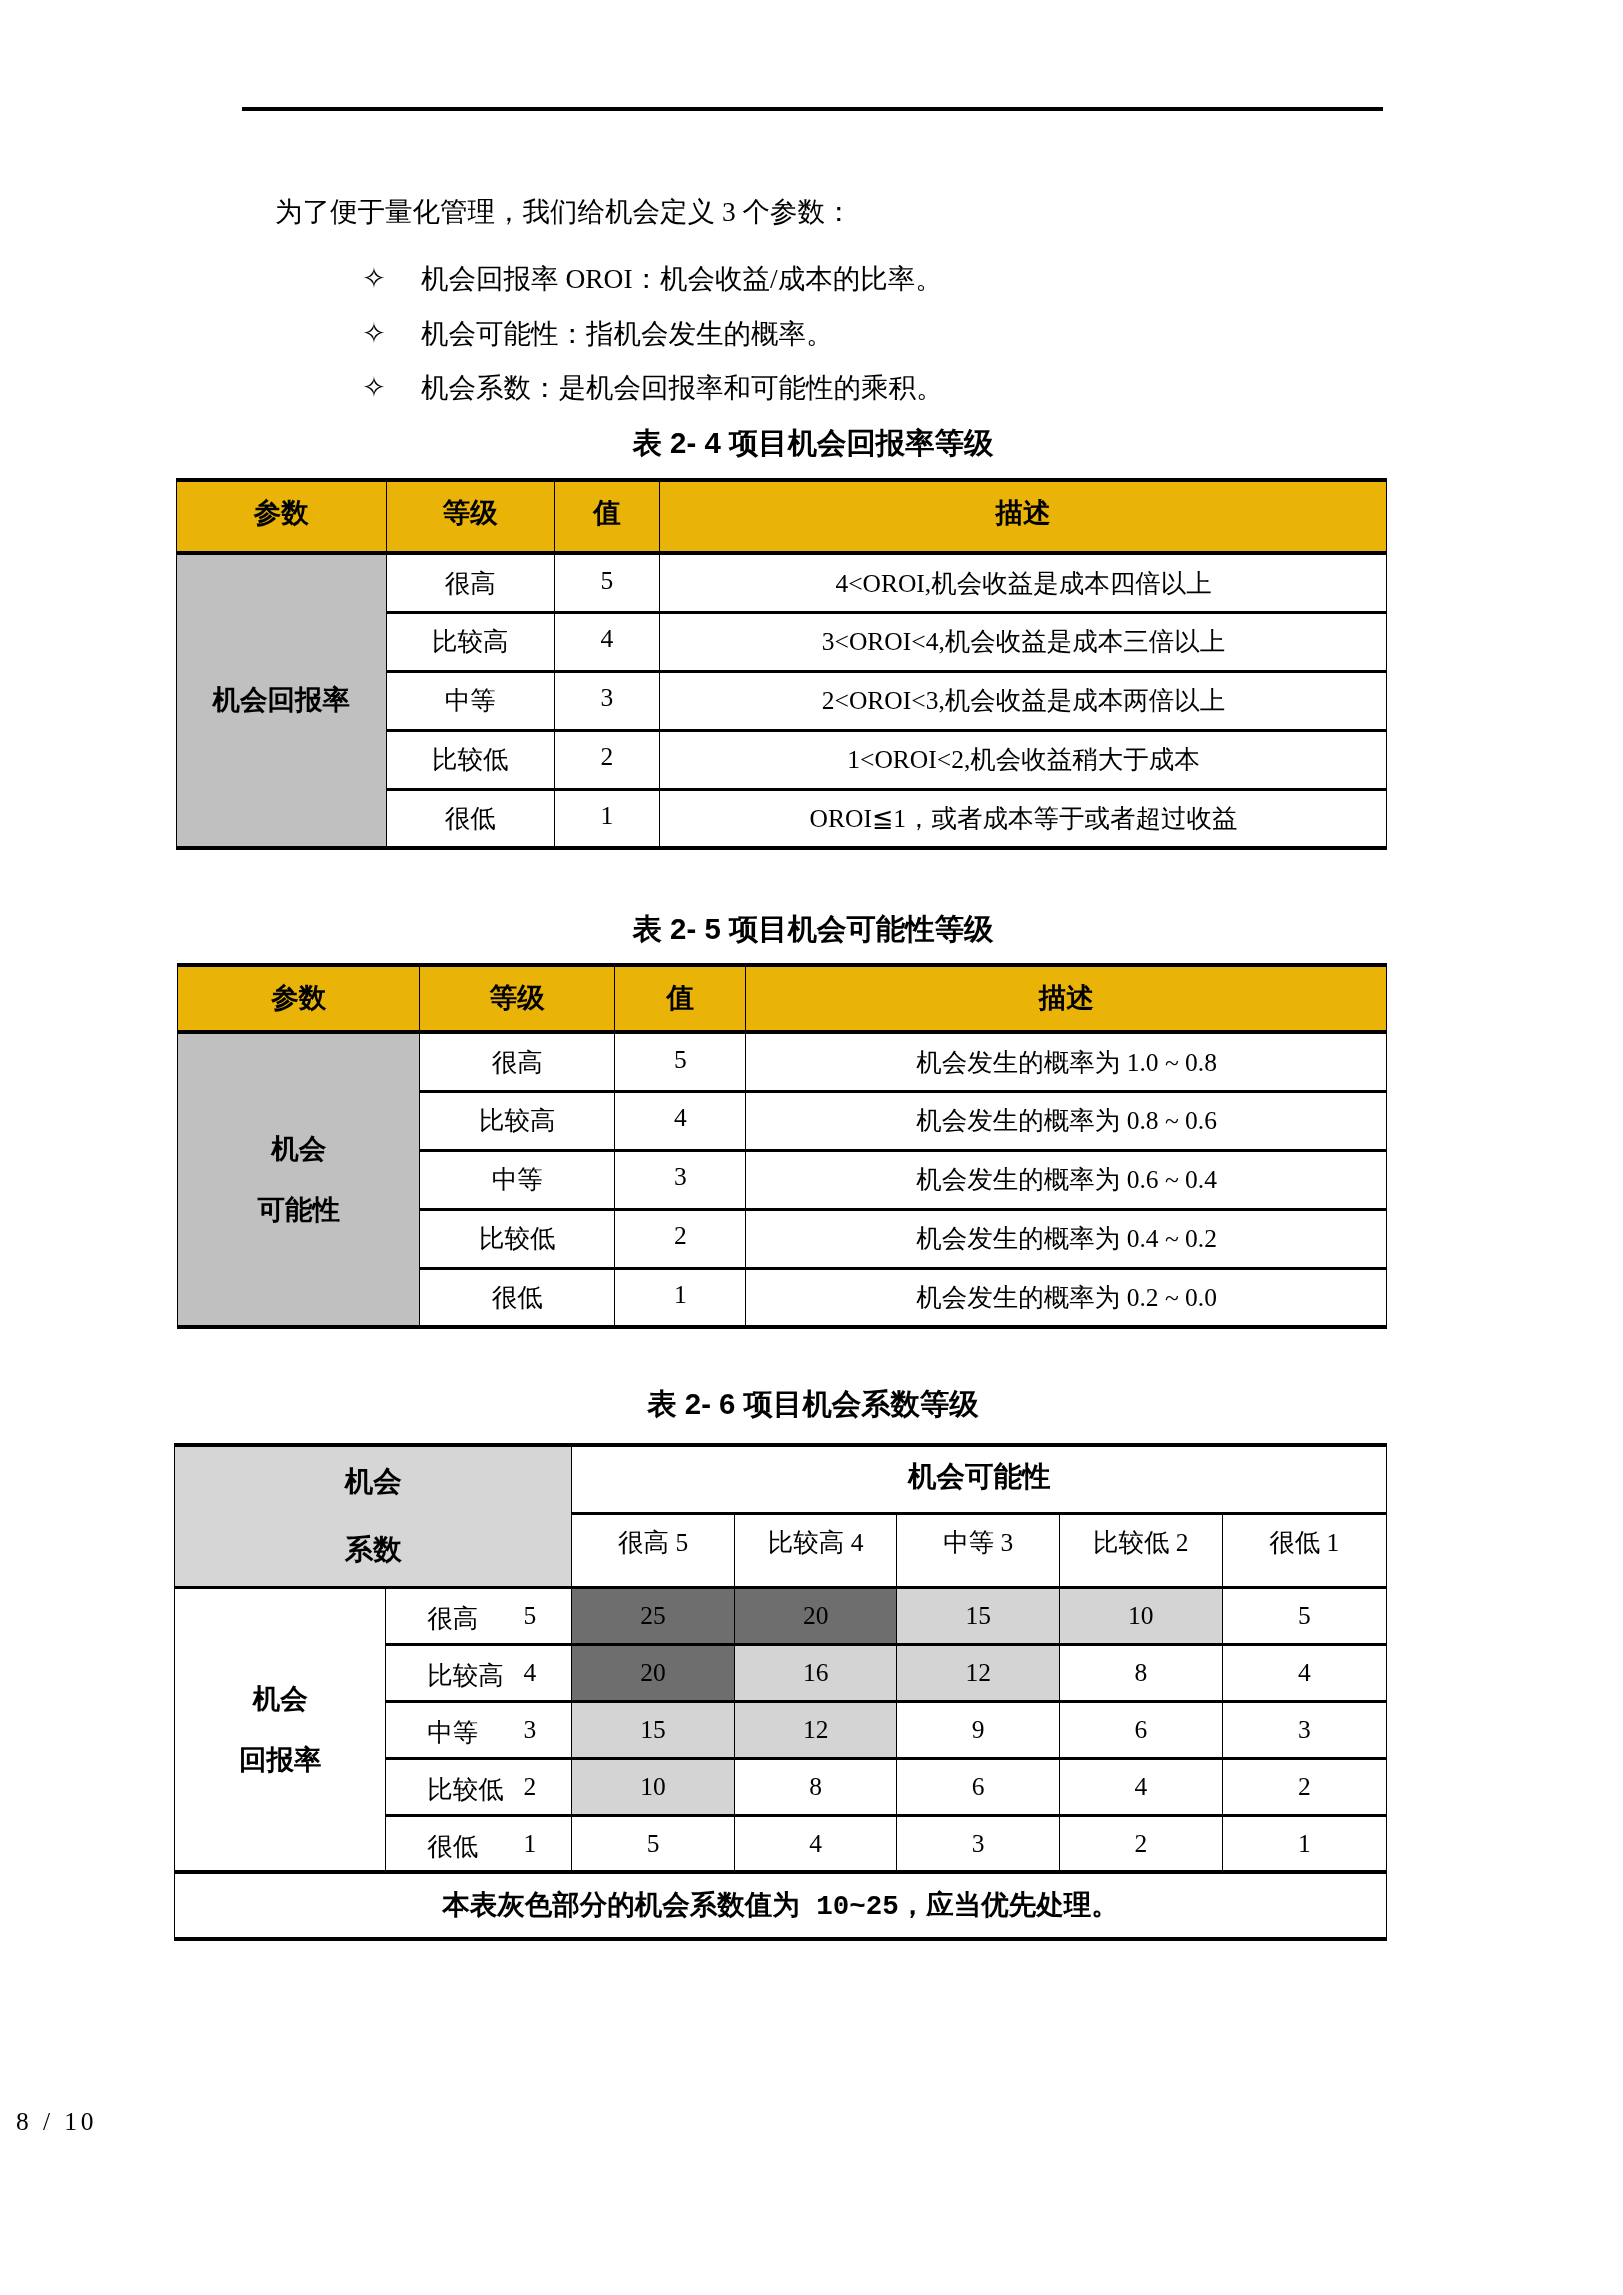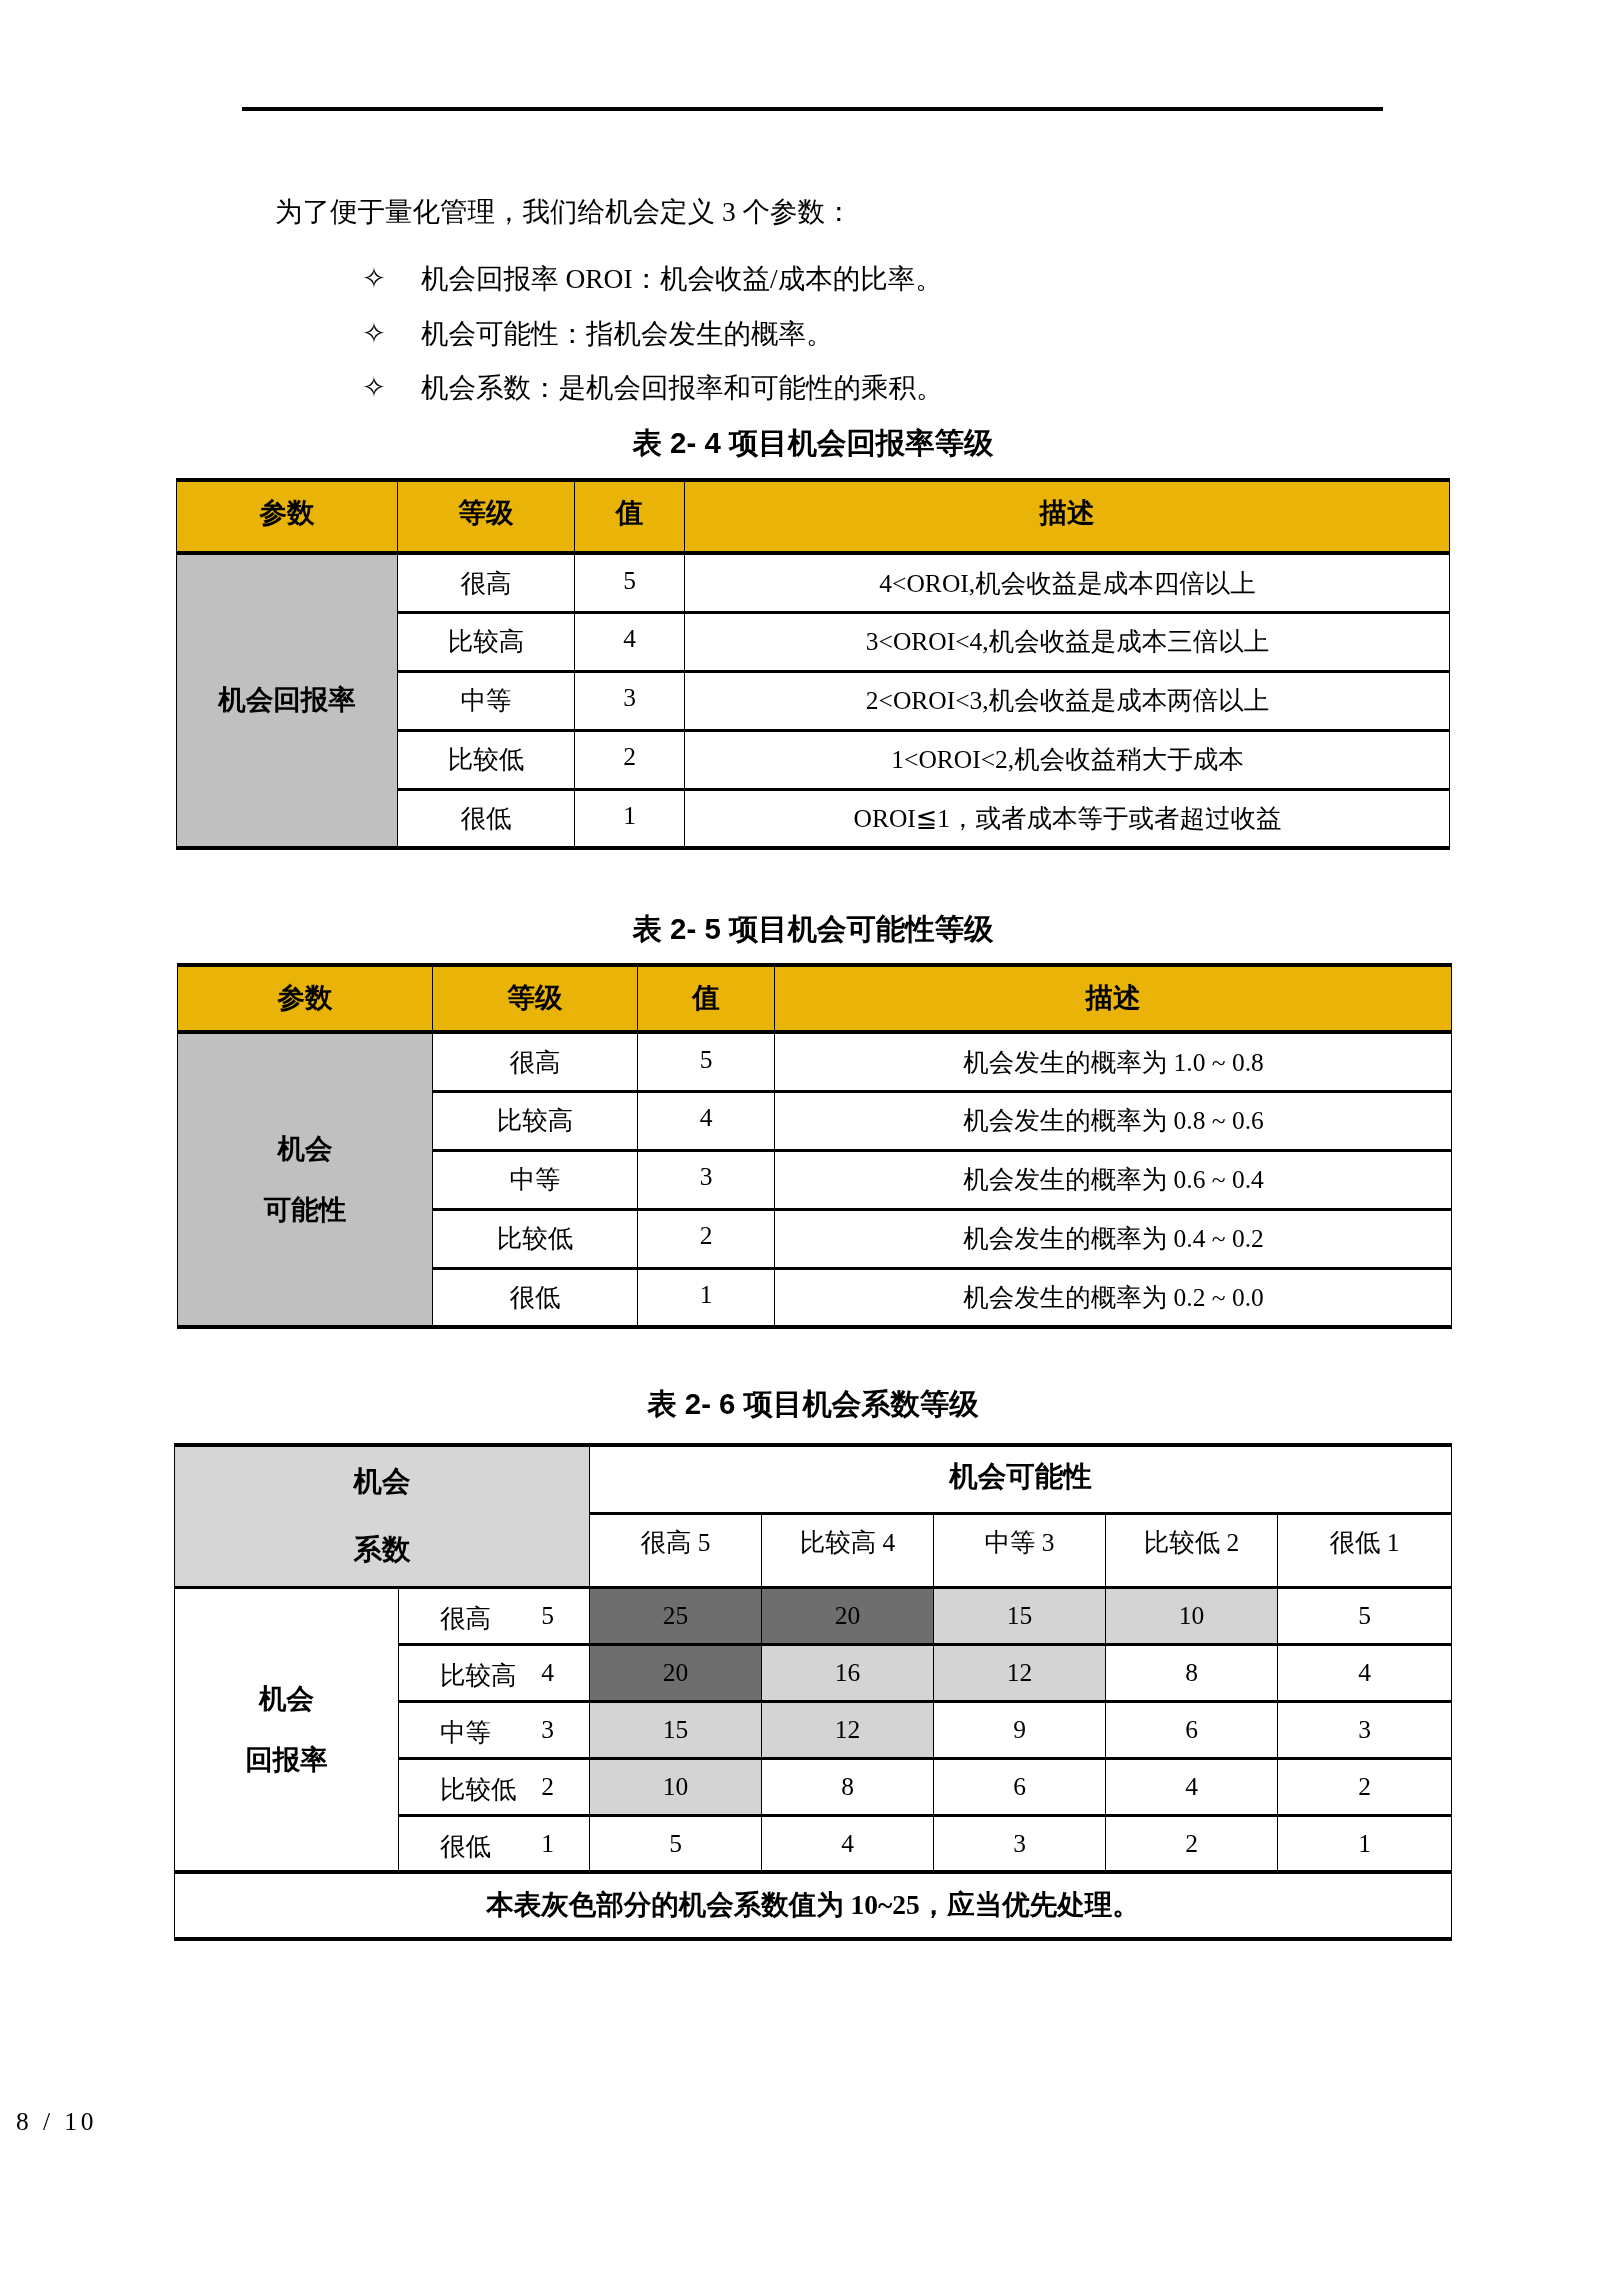--- a/index.html
+++ b/index.html
@@ -1,18 +1,18 @@
 <!DOCTYPE html>
 <html style="font-size:7.9px"><head>
 <meta charset="utf-8">
 <style>
   html,body{margin:0;padding:0;background:#ffffff;}
   .page{
     position:relative;
-    width:1623px;height:2295px;
+    width:1387px;height:2295px;
     background:#ffffff;
     font-family:"Liberation Serif","DejaVu Serif",serif;
     color:#000;
     overflow:hidden;
   }
   .top-rule{position:absolute;left:242px;top:107px;width:1141px;height:3.9px;background:#000;}
 
   .intro-para{position:absolute;left:275px;top:195px;font-size:27.5px;line-height:1.2;}
 
   .bullet-row{position:absolute;left:362px;display:flex;align-items:flex-start;}
@@ -279,21 +279,21 @@
               <span>很低</span>
               <span>1</span>
             </div>
         </td>
         <td class="cell">5</td>
         <td class="cell">4</td>
         <td class="cell">3</td>
         <td class="cell">2</td>
         <td class="cell">1</td>
       </tr>
-      <tr class="foot" style="height:67px;">
+      <tr class="foot" style="height:67px;font-family:Liberation Mono, monospace;">
         <td colspan="7">本表灰色部分的机会系数值为 10~25，应当优先处理。</td>
       </tr>
     </tbody>
   </table>
 
   <div class="page-number">8 / 10</div>
 
 </div>
 
 

